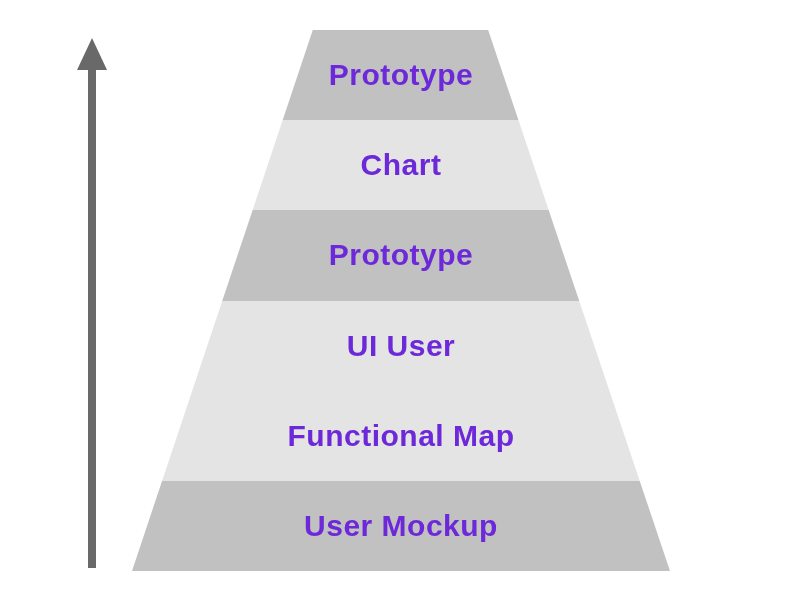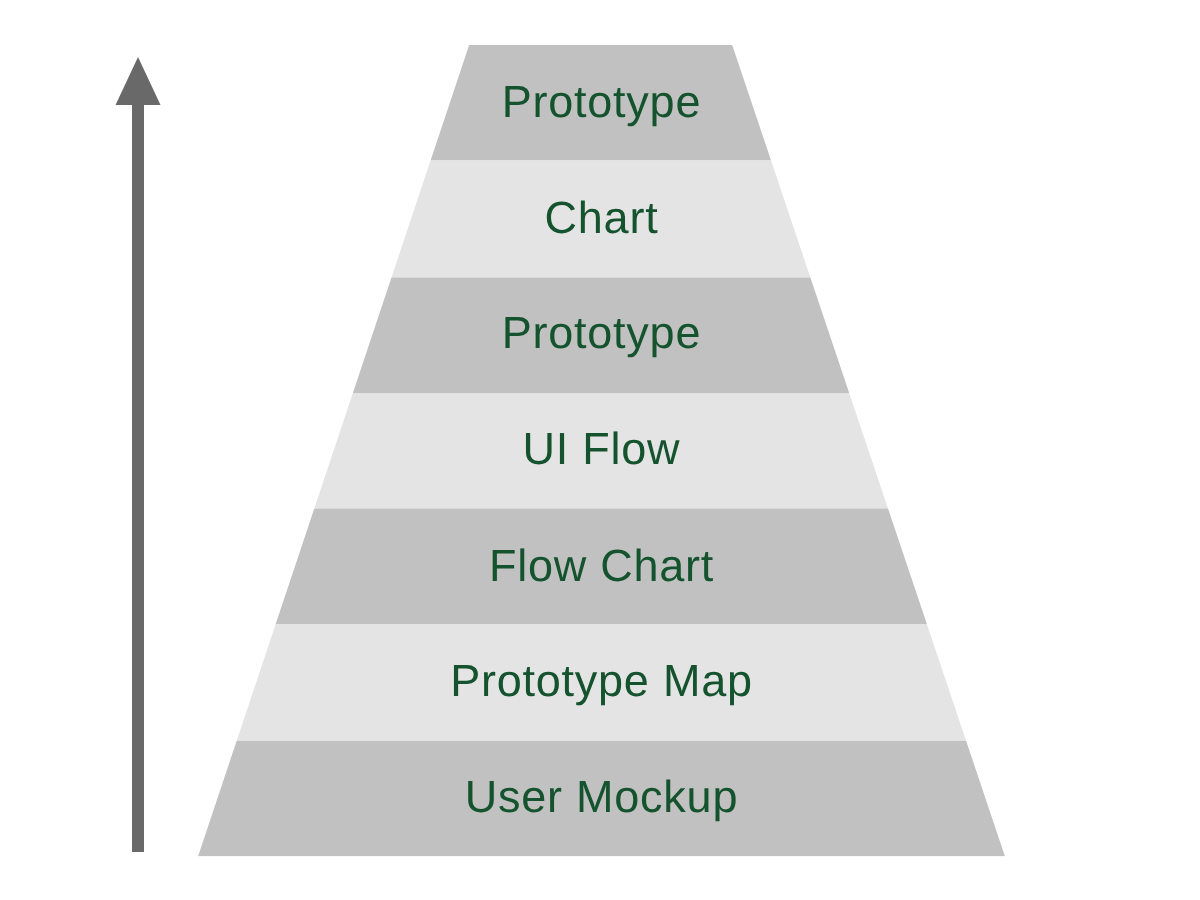--- a/index.html
+++ b/index.html
@@ -34,23 +34,23 @@
   }
   .band {
     flex: 1;
     display: flex;
     align-items: center;
     justify-content: center;
   }
   .band-dark  { background: #c1c1c1; }
   .band-light { background: #e4e4e4; }
   .band-label {
-    color: #14532d;
+    color: #6d28d9;
     font-size: 30px;
-    font-weight: 400;
+    font-weight: 700;
     letter-spacing: 0.5px;
     white-space: nowrap;
   }
 </style>
 </head>
 <body>
 
 <div class="stage">
 
   <svg class="arrow-svg" viewBox="0 0 50 545" xmlns="http://www.w3.org/2000/svg" aria-hidden="true">
@@ -62,26 +62,23 @@
     <div class="band band-dark">
       <span class="band-label">Prototype</span>
     </div>
     <div class="band band-light">
       <span class="band-label">Chart</span>
     </div>
     <div class="band band-dark">
       <span class="band-label">Prototype</span>
     </div>
     <div class="band band-light">
-      <span class="band-label">UI Flow</span>
-    </div>
-    <div class="band band-dark">
-      <span class="band-label">Flow Chart</span>
+      <span class="band-label">UI User</span>
     </div>
     <div class="band band-light">
-      <span class="band-label">Prototype Map</span>
+      <span class="band-label">Functional Map</span>
     </div>
     <div class="band band-dark">
       <span class="band-label">User Mockup</span>
     </div>
   </div>
 
 </div>
 
 </body></html>

